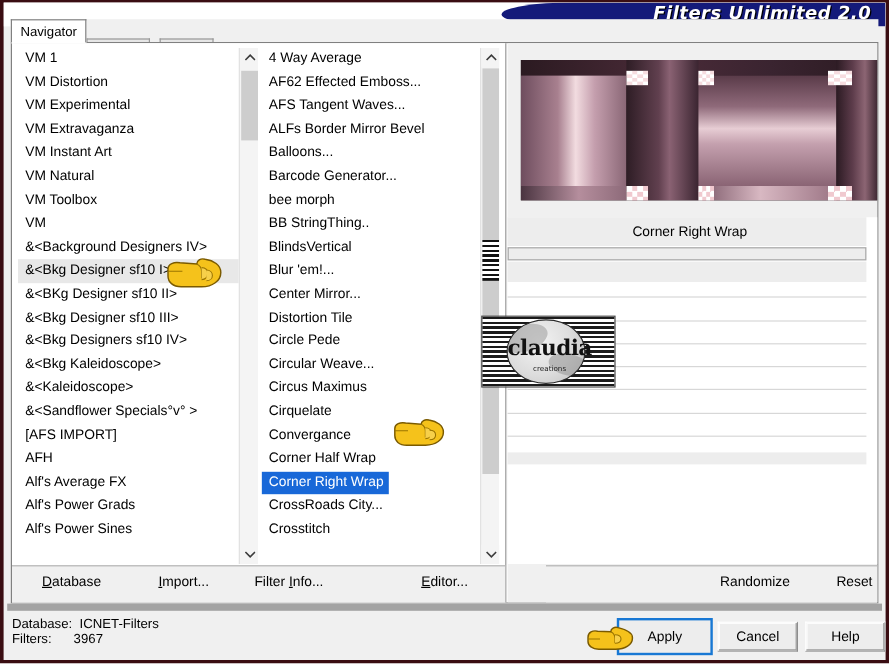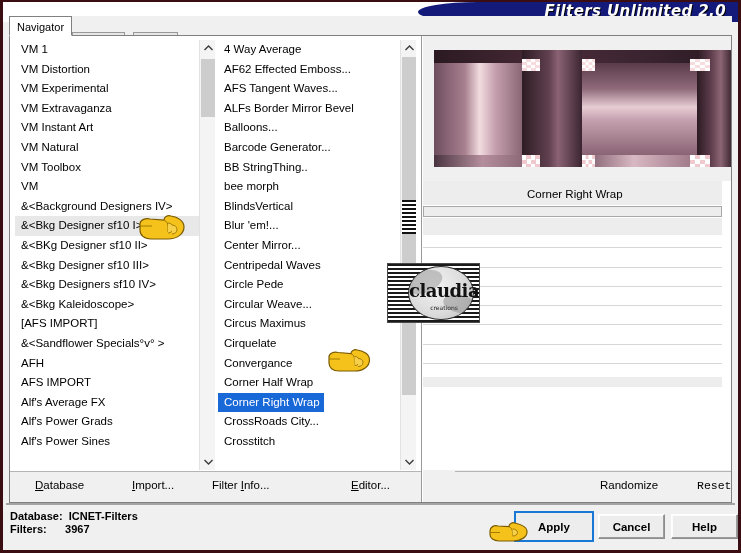--- a/index.html
+++ b/index.html
@@ -184,21 +184,21 @@
 
   #rightcmds {
     position: absolute; left: 0; right: 0; bottom: 0; height: 31px;
     background: #f0f0f0;
     border-top: 1px solid #b4b4b4;
     margin-left: 32px;
   }
 
   
   #watermark {
-    position: absolute; left: 384px; top: 261px; width: 93px; height: 60px;
+    position: absolute; left: 398px; top: 261px; width: 112px; height: 60px;
     background: repeating-linear-gradient(to bottom,
       #1b1b1b 0px, #1b1b1b 2px, #ffffff 2px, #ffffff 4px);
     border: 1px solid #4a4a4a;
     overflow: hidden;
     z-index: 30;
   }
   #wm-ellipse {
     position: absolute; left: 20px; top: 2px; width: 66px; height: 54px;
     border-radius: 50%;
     background: radial-gradient(circle at 40% 35%, #f3f3f3 0%, #dcdcdc 55%, #bdbdbd 100%);
@@ -231,22 +231,21 @@
     position: absolute; left: 26px; top: 40px; width: 60px;
     text-align: center;
     font-family: "DejaVu Sans", sans-serif;
     font-size: 6px; color: #222; z-index: 3;
   }
 
   
   #statusbar {
     position: absolute; left: 3px; right: 3px; bottom: 3px; height: 44px;
     background: #f0f0f0;
-    border-top: 2px solid #a3a3a3;
-    font-weight: bold;
+    border-top: 6px solid #a3a3a3;
   }
   #statusline {
     position: absolute; left: 4px; top: 5px;
     font-size: 11px; color: #000; line-height: 13px;
   }
   .stat-row { white-space: pre; }
   .btn {
     position: absolute; top: 9px; height: 25px;
     background: #ededed;
     border: 1px solid #8d8d8d;
@@ -301,24 +300,24 @@
               <div class="li">VM Instant Art</div>
               <div class="li">VM Natural</div>
               <div class="li">VM Toolbox</div>
               <div class="li">VM</div>
               <div class="li">&amp;&lt;Background Designers IV&gt;</div>
               <div class="li sel-gray">&amp;&lt;Bkg Designer sf10 I&gt;</div>
               <div class="li">&amp;&lt;BKg Designer sf10 II&gt;</div>
               <div class="li">&amp;&lt;Bkg Designer sf10 III&gt;</div>
               <div class="li">&amp;&lt;Bkg Designers sf10 IV&gt;</div>
               <div class="li">&amp;&lt;Bkg Kaleidoscope&gt;</div>
+              <div class="li">&amp;&lt;Kaleidoscope&gt;</div>
+              <div class="li">&amp;&lt;Sandflower Specials°v° &gt;</div>
               <div class="li">[AFS IMPORT]</div>
-              <div class="li">&amp;&lt;Sandflower Specials°v° &gt;</div>
               <div class="li">AFH</div>
-              <div class="li">AFS IMPORT</div>
               <div class="li">Alf's Average FX</div>
               <div class="li">Alf's Power Grads</div>
               <div class="li">Alf's Power Sines</div>
             </div>
           <div class="vscroll">
             <div class="sb-btn up">
               <svg width="9" height="6" viewBox="0 0 9 6">
                   <path d="M0.5 5 L4.5 1 L8.5 5" fill="none" stroke="#3c3c3c" stroke-width="1.4"></path>
                 </svg>
             </div>
@@ -332,26 +331,26 @@
         </div>
 
         <div class="listbox" id="list-filters">
           <div class="list-inner" id="filters-inner">
               <div class="li">4 Way Average</div>
               <div class="li">AF62 Effected Emboss...</div>
               <div class="li">AFS Tangent Waves...</div>
               <div class="li">ALFs Border Mirror Bevel</div>
               <div class="li">Balloons...</div>
               <div class="li">Barcode Generator...</div>
+              <div class="li">bee morph</div>
               <div class="li">BB StringThing..</div>
-              <div class="li">bee morph</div>
               <div class="li">BlindsVertical</div>
               <div class="li">Blur 'em!...</div>
               <div class="li">Center Mirror...</div>
-              <div class="li">Centripedal Waves</div>
+              <div class="li">Distortion Tile</div>
               <div class="li">Circle Pede</div>
               <div class="li">Circular Weave...</div>
               <div class="li">Circus Maximus</div>
               <div class="li">Cirquelate</div>
               <div class="li">Convergance</div>
               <div class="li">Corner Half Wrap</div>
               <div class="li blue-row"><span class="inner">Corner Right Wrap</span></div>
               <div class="li">CrossRoads City...</div>
               <div class="li">Crosstitch</div>
             </div>
@@ -416,21 +415,21 @@
           <div class="prow" style="top:105px;"></div>
           <div class="prow" style="top:124px;"></div>
           <div class="prow" style="top:143px;"></div>
           <div class="prow" style="top:163px;"></div>
           <div class="prow" style="top:182px;"></div>
           <div class="pband" style="top:196px;height:10px;"></div>
         </div>
 
         <div id="rightcmds">
           <div class="cmdlink" style="left:145px;">Randomize</div>
-          <div class="cmdlink" style="left:242px;font-family:Liberation Mono, monospace;">Reset</div>
+          <div class="cmdlink" style="left:242px;">Reset</div>
         </div>
       </div>
 
     </div>
   </div>
 
   <div id="watermark">
     <div id="wm-ellipse"></div>
     <div id="wm-text">claudia</div>
     <div id="wm-sub">creations</div>

